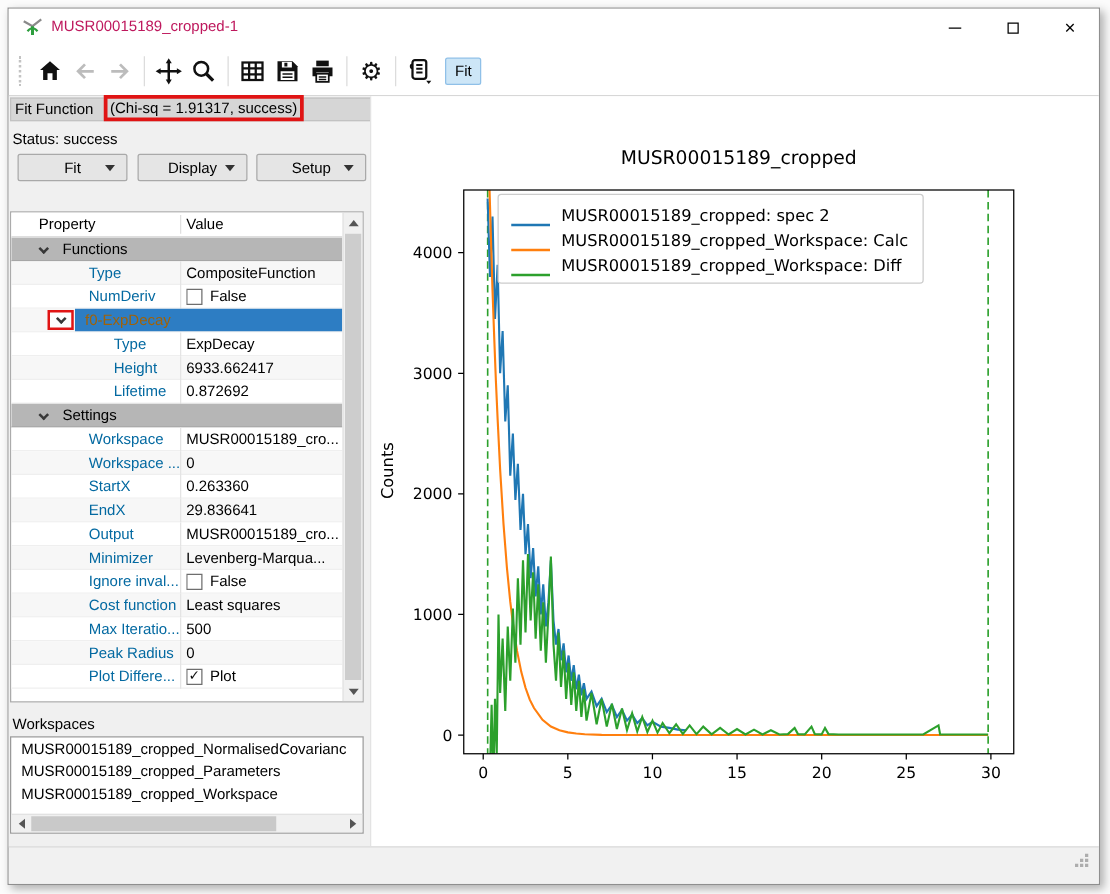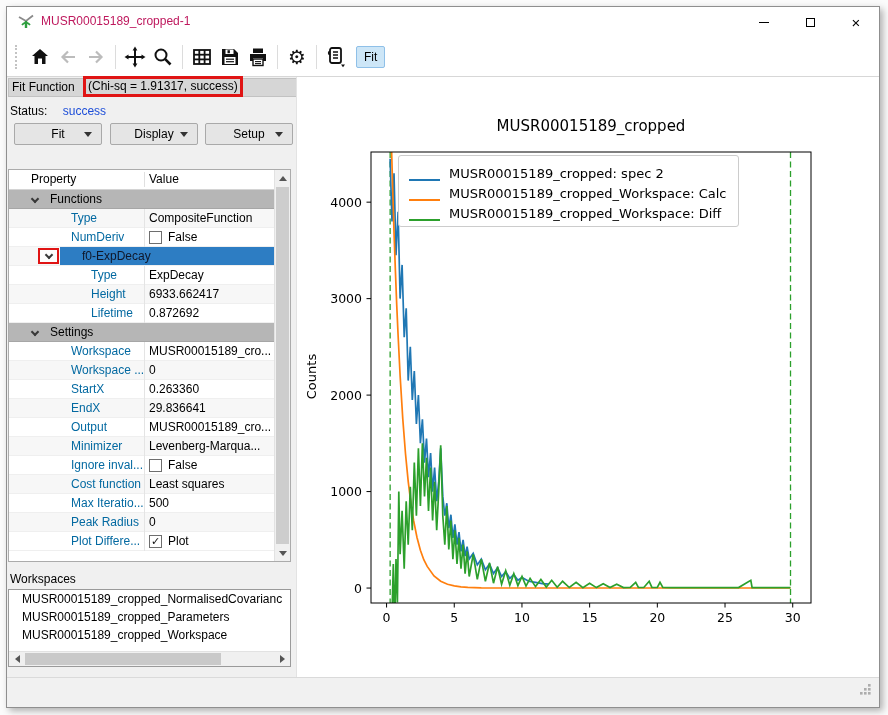--- a/index.html
+++ b/index.html
@@ -33,21 +33,21 @@
   #left-panel { position:absolute; left:0; top:0; width:289px; height:600px; background:#f0f0f0; }
   #figure { position:absolute; left:289px; top:0; width:583px; height:600px; background:#fff; border-left:1px solid #e3e3e3; }
 
   
   #ff-bar { position:absolute; left:1px; top:1px; width:309px; height:19px; background:#d6d6d6;
     border:1px solid #c2c2c2; font-size:12px; line-height:17px; padding-left:3px; }
   #chisq { position:absolute; left:74px; top:-3px; height:21px; border:3px solid #e01414;
     line-height:15px; padding:0 2px; background:#d6d6d6; white-space:nowrap; }
 
   #status-line { position:absolute; left:3px; top:27px; font-size:12px; color:#000; }
-  #status-val { color:#1d4ed8;margin-left:12px; }
+  #status-val { color:#000000; }
 
   .menu-btn { position:absolute; top:46px; width:88px; height:22px; background:#e5e5e5;
     border:1px solid #a9a9a9; border-radius:2px; font-size:12px; line-height:20px; text-align:center; }
   .menu-caret { position:absolute; right:9px; top:8px; width:0; height:0;
     border-left:4px solid transparent; border-right:4px solid transparent; border-top:5px solid #333; }
 
   
   #prop-table { position:absolute; left:1px; top:92px; width:283px; height:393px;
     background:#fff; border:1px solid #ababab; overflow:hidden; }
   #prop-header { position:absolute; left:0; top:0; right:16px; height:20px; background:#fff;
@@ -68,35 +68,35 @@
   .ind1 { left:62px; } .ind2 { left:82px; }
   .pval { position:absolute; left:140px; right:2px; display:flex; align-items:center; gap:6px;
     white-space:nowrap; overflow:hidden; color:#000; }
   .prow.t-prop::before { content:''; position:absolute; left:135px; top:0; bottom:-1px; width:1px; background:#e4e4e4; }
   .cb { width:13px; height:13px; border:1px solid #6e6e6e; background:#fff; font-size:11px;
     line-height:11px; text-align:center; color:#111; flex:0 0 auto; }
   .hl { position:absolute; left:51px; right:0; top:0; bottom:0; background:#2d7dc3; }
   .redbox { position:absolute; left:29px; top:1px; width:21px; height:16px; border:2px solid #e01414;
     background:#fdfdfd; display:flex; align-items:center; justify-content:center; z-index:2; }
   .redbox .chev { margin-top:-2px; }
-  .func-label { position:absolute; left:73px; color:#0f172a; z-index:2; }
+  .func-label { position:absolute; left:59px; color:#a16207; z-index:2; }
 
   
   #v-scroll { position:absolute; right:0; top:0; width:16px; bottom:0; background:#f0f0f0; border-left:1px solid #e2e2e2; }
   .sb-btn { position:absolute; left:0; width:15px; height:16px; display:flex; align-items:center; justify-content:center; }
   .tri-up { width:0; height:0; border-left:4px solid transparent; border-right:4px solid transparent; border-bottom:5px solid #555; }
   .tri-down { width:0; height:0; border-left:4px solid transparent; border-right:4px solid transparent; border-top:5px solid #555; }
   .tri-left { width:0; height:0; border-top:4px solid transparent; border-bottom:4px solid transparent; border-right:5px solid #555; }
   .tri-right { width:0; height:0; border-top:4px solid transparent; border-bottom:4px solid transparent; border-left:5px solid #555; }
   #v-thumb { position:absolute; left:1px; top:17px; width:13px; bottom:17px; background:#cdcdcd; }
 
   
   #ws-label { position:absolute; left:3px; top:495px; font-size:12px; color:#000; }
   #ws-list { position:absolute; left:1px; top:512px; width:283px; height:78px; background:#fff; border:1px solid #9a9a9a; overflow:hidden; }
-  .wsitem { height:18px; line-height:18px; font-size:12px; padding-left:13px; white-space:nowrap; overflow:hidden; color:#000; }
+  .wsitem { height:18px; line-height:18px; font-size:12px; padding-left:8px; white-space:nowrap; overflow:hidden; color:#000; }
   #h-scroll { position:absolute; left:0; right:0; bottom:0; height:15px; background:#f0f0f0; border-top:1px solid #e2e2e2; }
   .hs-btn { position:absolute; top:0; width:16px; height:14px; display:flex; align-items:center; justify-content:center; }
   #h-thumb { position:absolute; left:16px; top:1px; width:196px; height:12px; background:#c9c9c9; }
 
   
   #chart-title { position:absolute; left:74px; top:40px; width:440px; text-align:center;
     font-family:"DejaVu Sans",sans-serif; font-size:15px; color:#000; }
   #ylabel { position:absolute; left:-36px; top:292px; width:100px; text-align:center;
     transform:rotate(-90deg); font-family:"DejaVu Sans",sans-serif; font-size:13px; color:#000; }
   #plot-svg { position:absolute; left:0; top:0; }

